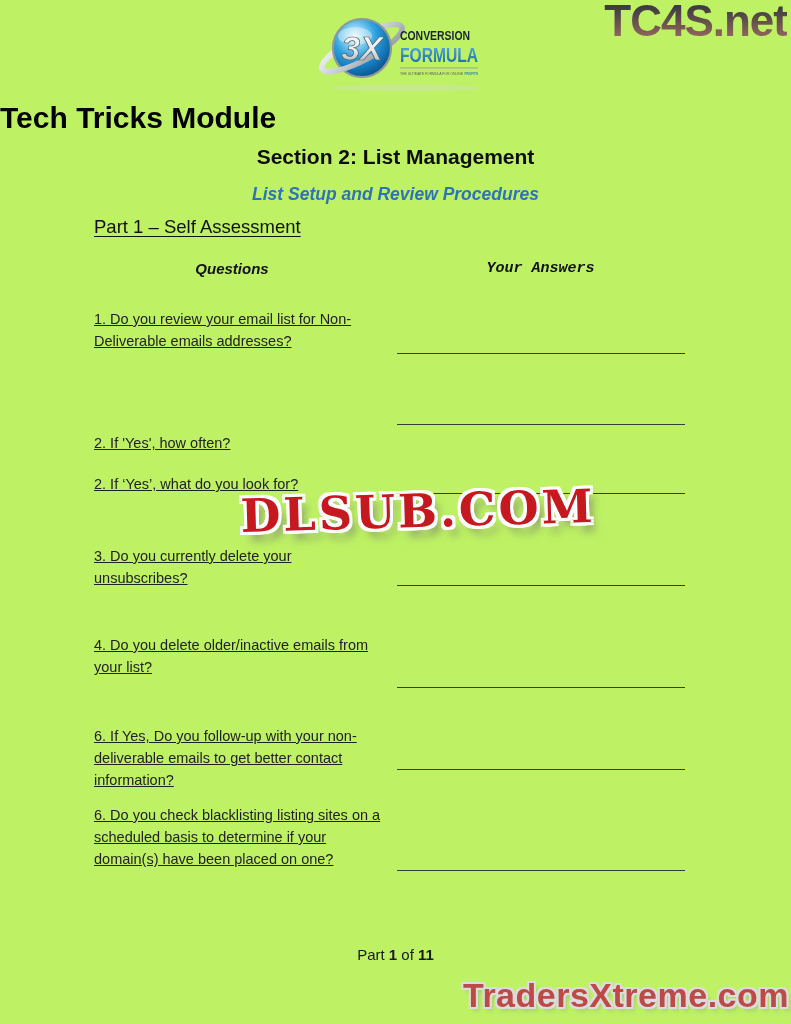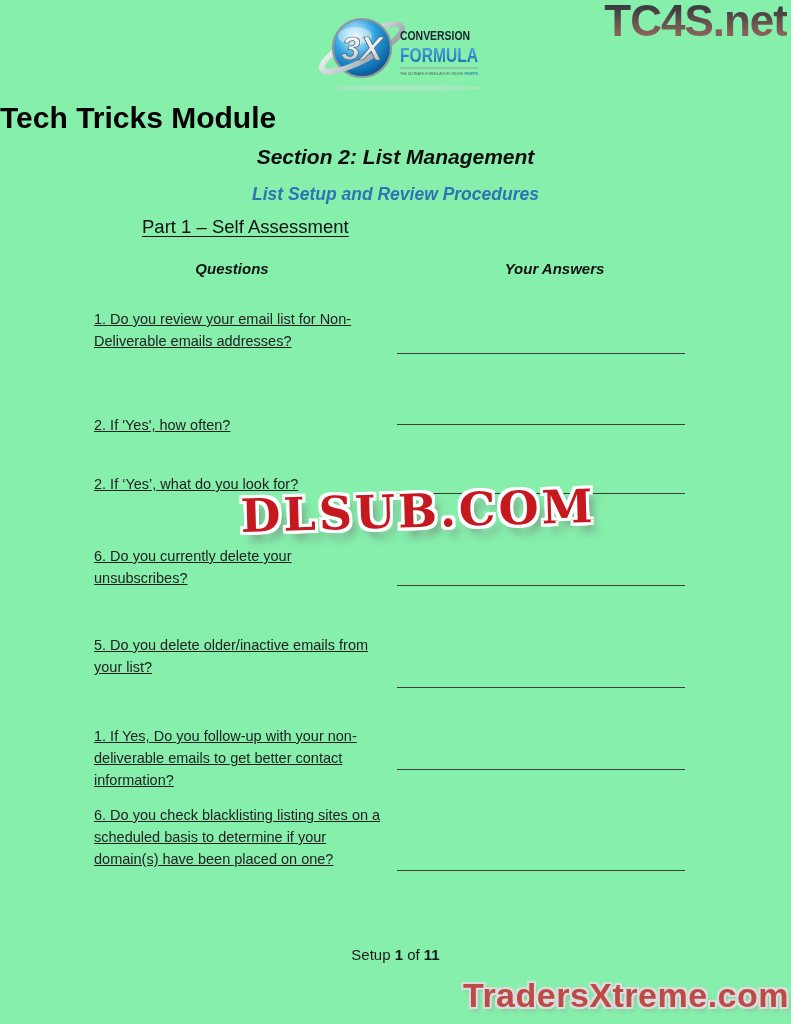--- a/index.html
+++ b/index.html
@@ -1,19 +1,19 @@
 <!DOCTYPE html>
 <html><head>
 <meta charset="utf-8">
 <style>
   * { margin:0; padding:0; box-sizing:border-box; }
   html,body { background:#ffffff; }
   .page {
     position:relative; width:791px; height:1024px; margin:0 auto;
-    background:#86efac; overflow:hidden;
+    background:#bef264; overflow:hidden;
     font-family:"Liberation Sans", sans-serif; color:#1f1f1f;
   }
 
   
   .logo { position:absolute; left:316px; top:4px; }
 
   
   .tc4s {
     position:absolute; right:4px; top:-4px;
     font-size:44px; font-weight:bold; letter-spacing:-1px;
@@ -26,38 +26,38 @@
       -webkit-text-fill-color:transparent;
     }
   }
 
   .title {
     position:absolute; top:101px; left:0; width:100%; 
     font-size:30px; font-weight:bold; color:#000;
   }
   .section {
     position:absolute; top:145px; left:0; width:100%; text-align:center;
-    font-size:21px; font-weight:bold; font-style:italic; color:#0d0d0d;
+    font-size:21px; font-weight:bold; color:#0d0d0d;
   }
   .subsection {
     position:absolute; top:184px; left:0; width:100%; text-align:center;
     font-size:17.5px; font-weight:bold; font-style:italic; color:#2E74B5;
   }
   .part {
     position:absolute; left:94px; top:216px;
     font-size:18.5px; color:#111;
-    text-decoration:underline; text-underline-offset:3px;margin-left:48px;
+    text-decoration:underline; text-underline-offset:3px;
   }
 
   .col-h {
     position:absolute; top:260px; font-size:15px;
     font-weight:bold; font-style:italic; text-align:center; color:#111;
   }
   .col-h.qcol { left:86px;  width:292px; }
-  .col-h.acol { left:411px; width:287px; }
+  .col-h.acol { left:397px; width:287px;font-family:Liberation Mono, monospace; }
 
   .q {
     position:absolute; left:94px; width:350px;
     font-size:14.5px; line-height:22px; white-space:pre-line; color:#222;text-decoration:underline;
   }
   .aline {
     position:absolute; left:397px; width:288px; height:0;
     border-top:1.6px solid #3c3c3c;
   }
 
@@ -147,40 +147,40 @@
   <h1 class="title">Tech Tricks Module</h1>
   <div class="section">Section 2: List Management</div>
   <div class="subsection">List Setup and Review Procedures</div>
   <div class="part">Part 1 – Self Assessment</div>
 
   <div class="col-h qcol">Questions</div>
   <div class="col-h acol">Your Answers</div>
 
   <div class="q" style="top:308px">1. Do you review your email list for Non-
 Deliverable emails addresses?</div>
-  <div class="q" style="top:414px">2. If 'Yes', how often?</div>
+  <div class="q" style="top:432px">2. If 'Yes', how often?</div>
   <div class="q" style="top:473px">2. If ‘Yes’, what do you look for?</div>
-  <div class="q" style="top:545px">6. Do you currently delete your
+  <div class="q" style="top:545px">3. Do you currently delete your
 unsubscribes?</div>
-  <div class="q" style="top:634px">5. Do you delete older/inactive emails from
+  <div class="q" style="top:634px">4. Do you delete older/inactive emails from
 your list?</div>
-  <div class="q" style="top:725px">1. If Yes, Do you follow-up with your non-
+  <div class="q" style="top:725px">6. If Yes, Do you follow-up with your non-
 deliverable emails to get better contact
 information?</div>
   <div class="q" style="top:804px">6. Do you check blacklisting listing sites on a
 scheduled basis to determine if your
 domain(s) have been placed on one?</div>
 
   <div class="aline" style="top:353px"></div>
   <div class="aline" style="top:424px"></div>
   <div class="aline" style="top:493px"></div>
   <div class="aline" style="top:585px"></div>
   <div class="aline" style="top:687px"></div>
   <div class="aline" style="top:769px"></div>
   <div class="aline" style="top:870px"></div>
 
   <div class="dlsub">DLSUB.COM</div>
 
-  <div class="pagefoot"><span>Setup </span><b>1</b><span> of </span><b>11</b></div>
+  <div class="pagefoot"><span>Part </span><b>1</b><span> of </span><b>11</b></div>
 
   <div class="traders">TradersXtreme.com</div>
 
 </div>
 
 </body></html>

